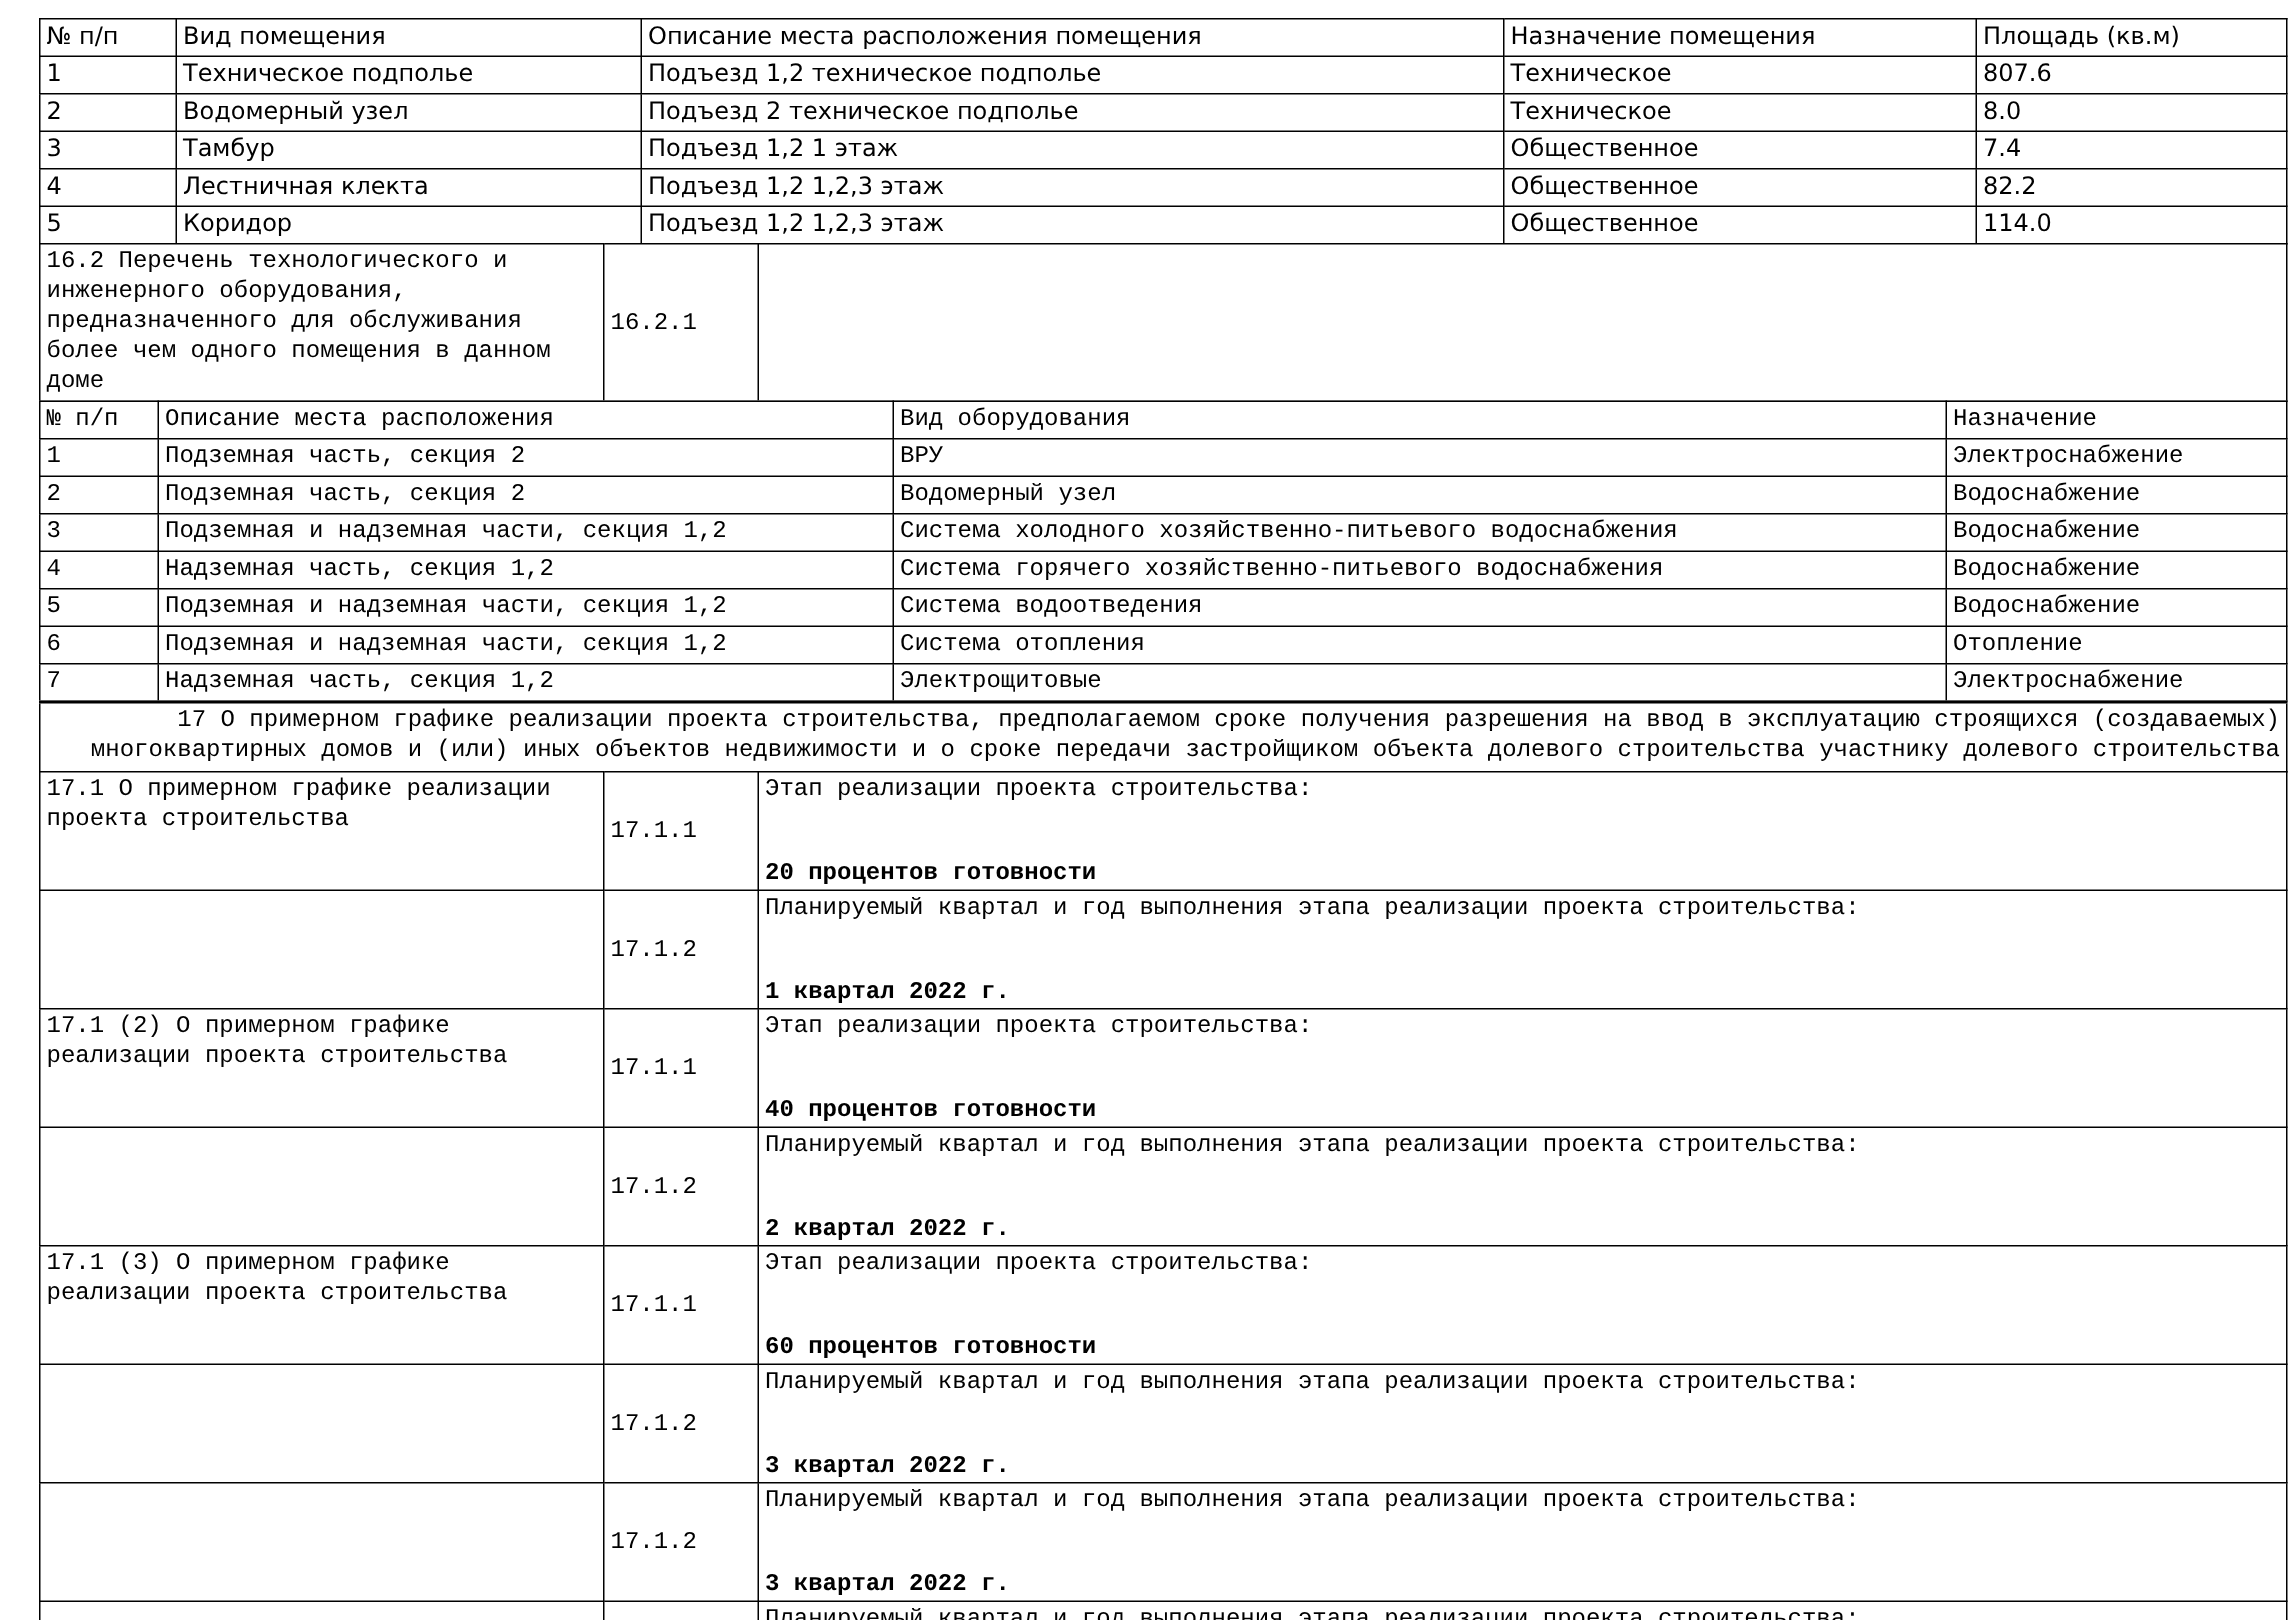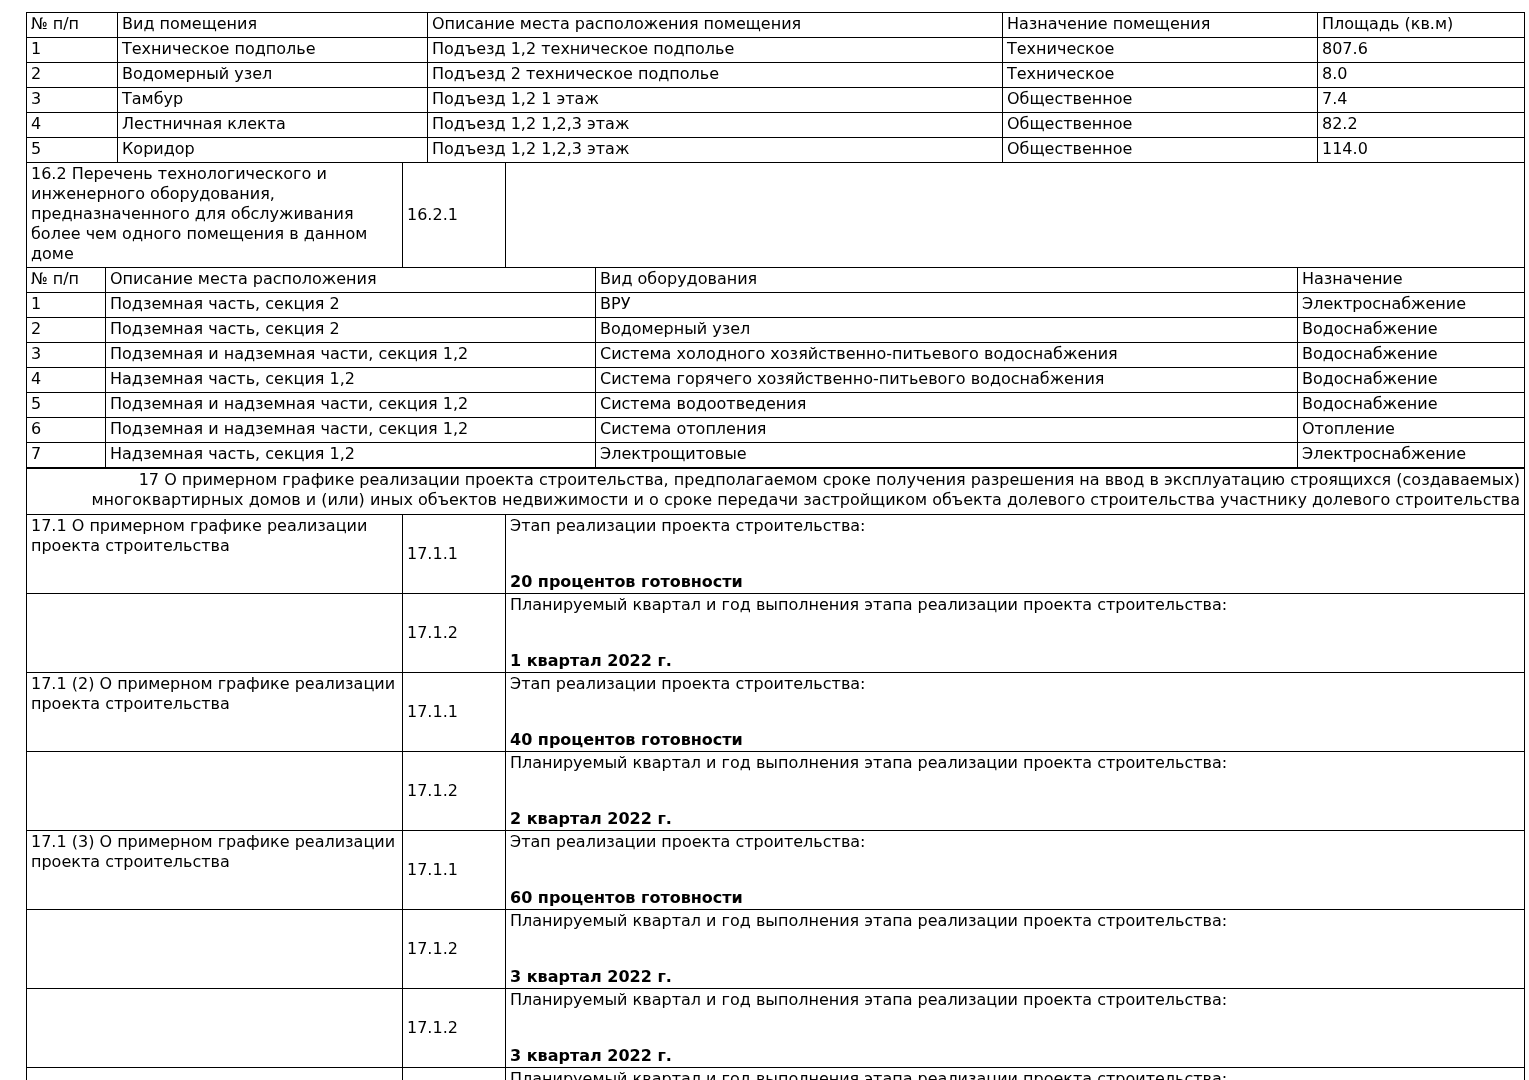--- a/index.html
+++ b/index.html
@@ -18,21 +18,21 @@
     left: 26px;
     top: 12px;
     width: 1498px;
   }
   table {
     border-collapse: collapse;
     table-layout: fixed;
     width: 1498px;
     background: #ffffff;
   }
-  table + table { margin-top: -1px; }
+  table + table { margin-top: -1px; font-family: Liberation Mono, monospace; }
   td, th {
     border: 1px solid #000000;
     padding: 1px 4px;
     line-height: 20px;
     font-weight: normal;
     text-align: left;
     vertical-align: top;
     overflow: hidden;
     word-wrap: break-word;
   }

